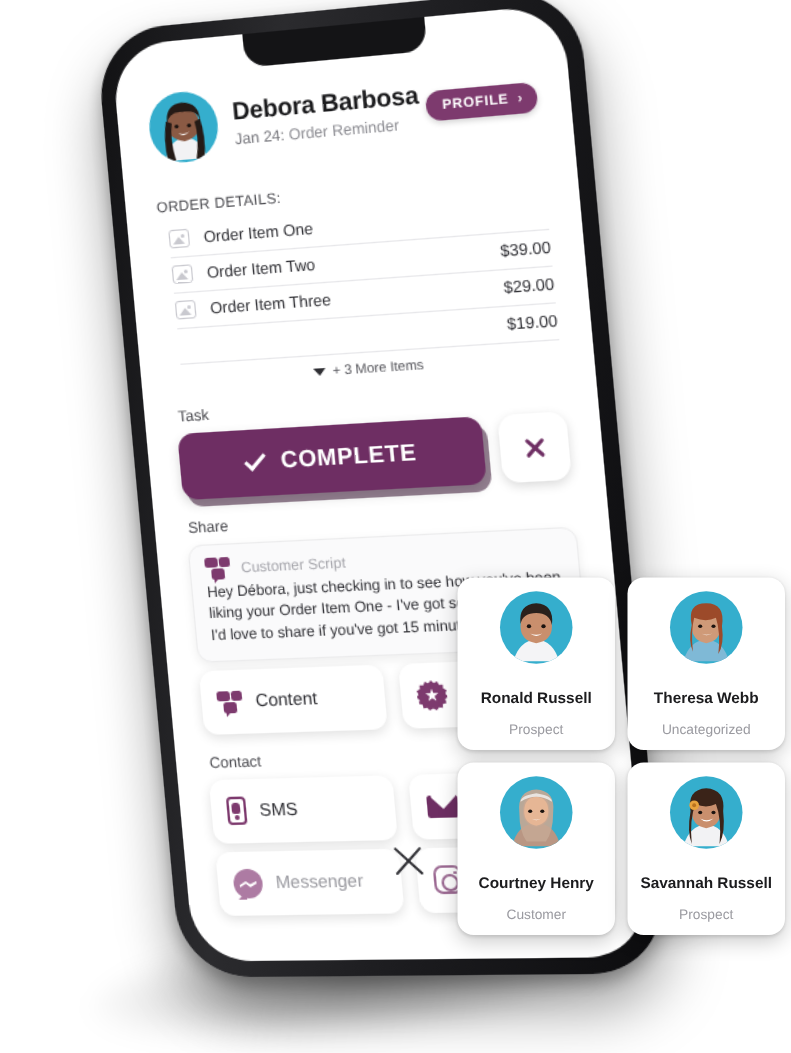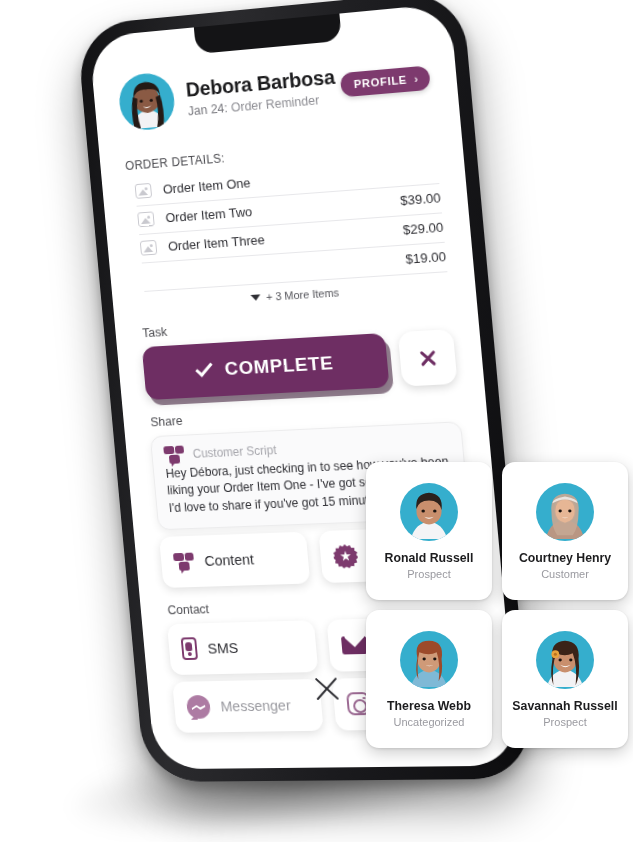--- a/index.html
+++ b/index.html
@@ -276,21 +276,21 @@
     width: 262px; height: 290px;
     display: grid;
     grid-template-columns: 126px 126px;
     grid-template-rows: 138px 138px;
     gap: 10px;
   }
   .c-card {
     background: #fff; border-radius: 13px;
     box-shadow: 0 5px 16px rgba(0,0,0,.20), 0 1px 3px rgba(0,0,0,.12);
     display: flex; flex-direction: column;
-    align-items: center; justify-content: center; gap: 3px;
+    align-items: center; justify-content: center; gap: 13px;
     padding: 8px 6px;
   }
   .c-avatar {
     width: 58px; height: 58px; border-radius: 50%;
     background: #35aecd; margin-bottom: 7px;
     position: relative; overflow: hidden; flex: 0 0 auto;
   }
   .c-name { font-size: 12.3px; font-weight: bold; color: #1c1c1e; white-space: nowrap; }
   .c-role { font-size: 11px; color: #9a9aa0; text-align: right; }
 
@@ -440,20 +440,35 @@
           <path d="M11 58 Q16 41 30 40 Q44 41 49 58 Z" fill="#f4f4f6"></path>
           <path d="M30 14 Q43 15 43 29 Q43 41 30 43 Q17 41 17 29 Q17 15 30 14 Z" fill="#c98f6d"></path>
           <path d="M17 27 Q15 11 30 10 Q45 11 43 28 Q41 18 30 18 Q19 18 17 27 Z" fill="#2b211c"></path>
           <ellipse cx="24" cy="29" rx="1.8" ry="1.6" fill="#1c1410"></ellipse>
           <ellipse cx="36" cy="29" rx="1.8" ry="1.6" fill="#1c1410"></ellipse>
           <path d="M25 35 Q30 39 35 35 Q30 37 25 35 Z" fill="#ffffff"></path>
         </svg>
       </div>
       <div class="c-name">Ronald Russell</div>
       <div class="c-role">Prospect</div>
+    </div>
+
+    <div class="c-card">
+      <div class="c-avatar">
+        <svg class="face" viewBox="0 0 60 60">
+          <path d="M11 58 Q16 41 30 40 Q44 41 49 58 Z" fill="#7fb9d6"></path>
+          <path d="M30 15 Q42 16 42 29 Q42 41 30 43 Q18 41 18 29 Q18 16 30 15 Z" fill="#cf9a78"></path>
+          <path d="M18 28 Q14 10 30 10 Q46 10 43 29 Q45 44 40 52 Q42 34 38 22 Q30 26 20 22 Q17 34 19 50 Q15 42 18 28 Z" fill="#9c4a2a"></path>
+          <ellipse cx="25" cy="29" rx="1.7" ry="1.5" fill="#1c1410"></ellipse>
+          <ellipse cx="36" cy="29" rx="1.7" ry="1.5" fill="#1c1410"></ellipse>
+          <path d="M26 35 Q30 38 35 35 Q30 37 26 35 Z" fill="#ffffff"></path>
+        </svg>
+      </div>
+      <div class="c-name">Theresa Webb</div>
+      <div class="c-role">Uncategorized</div>
     </div>
 
     <div class="c-card">
       <div class="c-avatar">
         <svg class="face" viewBox="0 0 60 60">
           <path d="M10 58 Q14 40 30 38 Q46 40 50 58 Z" fill="#b99683"></path>
           <path d="M30 15 Q41 16 41 29 Q41 40 30 42 Q19 40 19 29 Q19 16 30 15 Z" fill="#e6b695"></path>
           <path d="M16 30 Q14 12 30 11 Q46 12 44 30 Q44 46 38 54 L22 54 Q16 46 16 30 Z" fill="#c4a794" opacity=".92"></path>
           <path d="M30 17 Q40 18 40 29 Q40 39 30 41 Q20 39 20 29 Q20 18 30 17 Z" fill="#e6b695"></path>
           <path d="M17 21 Q30 13 43 21 Q43 16 30 14 Q17 16 17 21 Z" fill="#e9e4e0"></path>
@@ -462,35 +477,20 @@
           <path d="M26 35 Q30 38 34 35 Q30 37 26 35 Z" fill="#ffffff"></path>
         </svg>
       </div>
       <div class="c-name">Courtney Henry</div>
       <div class="c-role">Customer</div>
     </div>
 
     <div class="c-card">
       <div class="c-avatar">
         <svg class="face" viewBox="0 0 60 60">
-          <path d="M11 58 Q16 41 30 40 Q44 41 49 58 Z" fill="#7fb9d6"></path>
-          <path d="M30 15 Q42 16 42 29 Q42 41 30 43 Q18 41 18 29 Q18 16 30 15 Z" fill="#cf9a78"></path>
-          <path d="M18 28 Q14 10 30 10 Q46 10 43 29 Q45 44 40 52 Q42 34 38 22 Q30 26 20 22 Q17 34 19 50 Q15 42 18 28 Z" fill="#9c4a2a"></path>
-          <ellipse cx="25" cy="29" rx="1.7" ry="1.5" fill="#1c1410"></ellipse>
-          <ellipse cx="36" cy="29" rx="1.7" ry="1.5" fill="#1c1410"></ellipse>
-          <path d="M26 35 Q30 38 35 35 Q30 37 26 35 Z" fill="#ffffff"></path>
-        </svg>
-      </div>
-      <div class="c-name">Theresa Webb</div>
-      <div class="c-role">Uncategorized</div>
-    </div>
-
-    <div class="c-card">
-      <div class="c-avatar">
-        <svg class="face" viewBox="0 0 60 60">
           <path d="M11 58 Q16 41 30 40 Q44 41 49 58 Z" fill="#f2f2f4"></path>
           <path d="M30 15 Q42 16 42 29 Q42 41 30 43 Q18 41 18 29 Q18 16 30 15 Z" fill="#c98f6d"></path>
           <path d="M17 29 Q14 11 30 10 Q46 11 44 29 Q46 46 41 56 Q43 36 38 23 Q30 27 21 23 Q16 36 18 56 Q14 46 17 29 Z" fill="#3a2318"></path>
           <circle cx="20" cy="24" r="4" fill="#e8a33d"></circle>
           <circle cx="20" cy="24" r="1.6" fill="#b9721f"></circle>
           <ellipse cx="25" cy="30" rx="1.7" ry="1.5" fill="#1c1410"></ellipse>
           <ellipse cx="36" cy="30" rx="1.7" ry="1.5" fill="#1c1410"></ellipse>
           <path d="M25 35 Q30 40 36 35 Q30 38 25 35 Z" fill="#ffffff"></path>
         </svg>
       </div>

